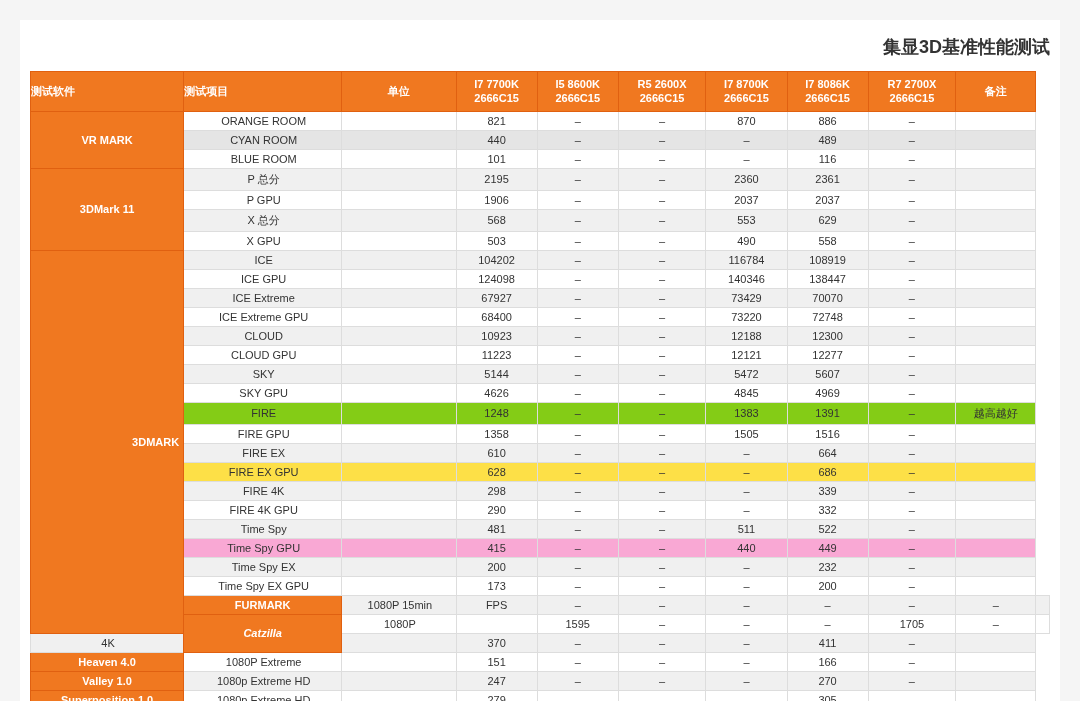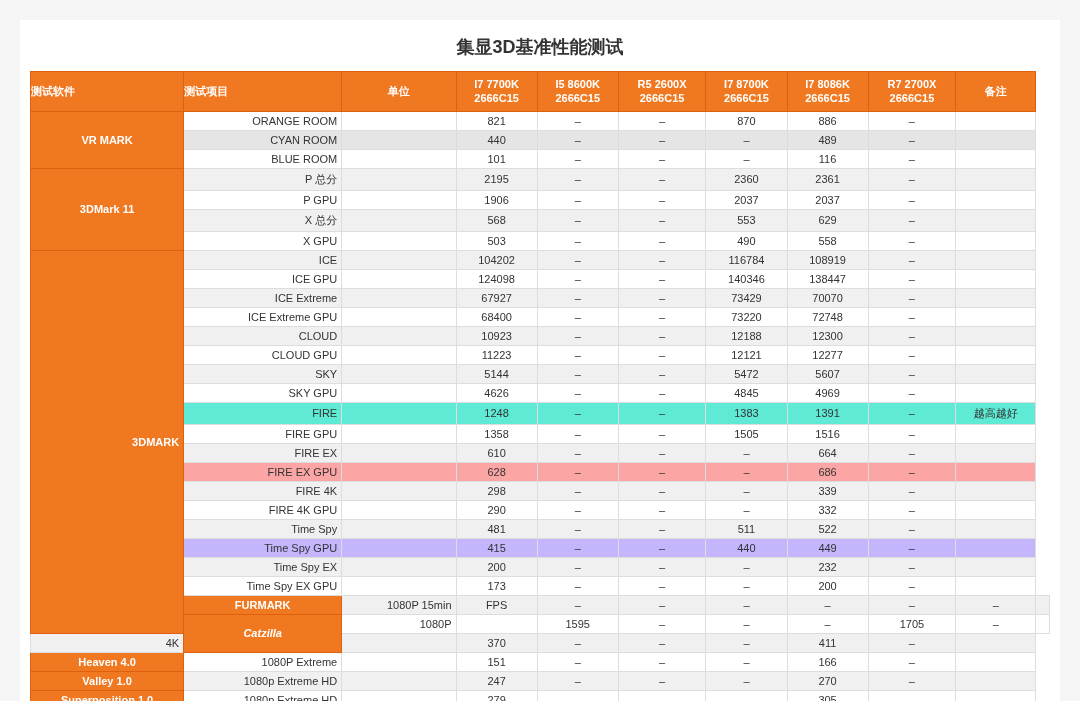--- a/index.html
+++ b/index.html
@@ -13,21 +13,21 @@
       min-height: 701px;
       padding: 20px;
     }
     .page-wrapper {
       background: #fff;
       width: 1040px;
       padding: 15px 10px 40px 10px;
       position: relative;
     }
     .main-title {
-      text-align: center;
+      text-align: right;
       font-size: 18px;
       font-weight: bold;
       margin-bottom: 12px;
       color: #333;
     }
     table {
       width: 100%;
       border-collapse: collapse;
       font-size: 11px;
     }
@@ -41,21 +41,21 @@
       line-height: 1.3;
     }
     th.left-align { text-align: left; padding-left: 0; }
     td {
       border: 1px solid #ddd;
       padding: 3px 4px;
       text-align: center;
       color: #333;
     }
     td.label-cell {
-      text-align: right;
+      text-align: center;
       padding-left: 6px;
     }
     .note-cell {
       color: #333;
       font-size: 11px;
     }
   </style>
 </head>
 <body>
 
@@ -244,21 +244,21 @@
           <td class="label-cell">SKY GPU</td>
           <td></td>
           <td>4626</td>
           <td>–</td>
           <td>–</td>
           <td>4845</td>
           <td>4969</td>
           <td>–</td>
           <td class="note-cell"></td>
         </tr>
-        <tr style="background: #5eead4; margin-left: 36px;">
+        <tr style="background: #84cc16; margin-left: 36px;">
           <td class="label-cell">FIRE</td>
           <td></td>
           <td>1248</td>
           <td>–</td>
           <td>–</td>
           <td>1383</td>
           <td>1391</td>
           <td>–</td>
           <td class="note-cell">越高越好</td>
         </tr>
@@ -277,21 +277,21 @@
           <td class="label-cell">FIRE EX</td>
           <td></td>
           <td>610</td>
           <td>–</td>
           <td>–</td>
           <td>–</td>
           <td>664</td>
           <td>–</td>
           <td class="note-cell"></td>
         </tr>
-        <tr style="background: #fca5a5; padding-left: 36px;">
+        <tr style="background: #fde047; padding-left: 36px;">
           <td class="label-cell">FIRE EX GPU</td>
           <td></td>
           <td>628</td>
           <td>–</td>
           <td>–</td>
           <td>–</td>
           <td>686</td>
           <td>–</td>
           <td class="note-cell"></td>
         </tr>
@@ -321,21 +321,21 @@
           <td class="label-cell">Time Spy</td>
           <td></td>
           <td>481</td>
           <td>–</td>
           <td>–</td>
           <td>511</td>
           <td>522</td>
           <td>–</td>
           <td class="note-cell"></td>
         </tr>
-        <tr style="background: #c4b5fd;">
+        <tr style="background: #f9a8d4;">
           <td class="label-cell">Time Spy GPU</td>
           <td></td>
           <td>415</td>
           <td>–</td>
           <td>–</td>
           <td>440</td>
           <td>449</td>
           <td>–</td>
           <td class="note-cell"></td>
         </tr>

